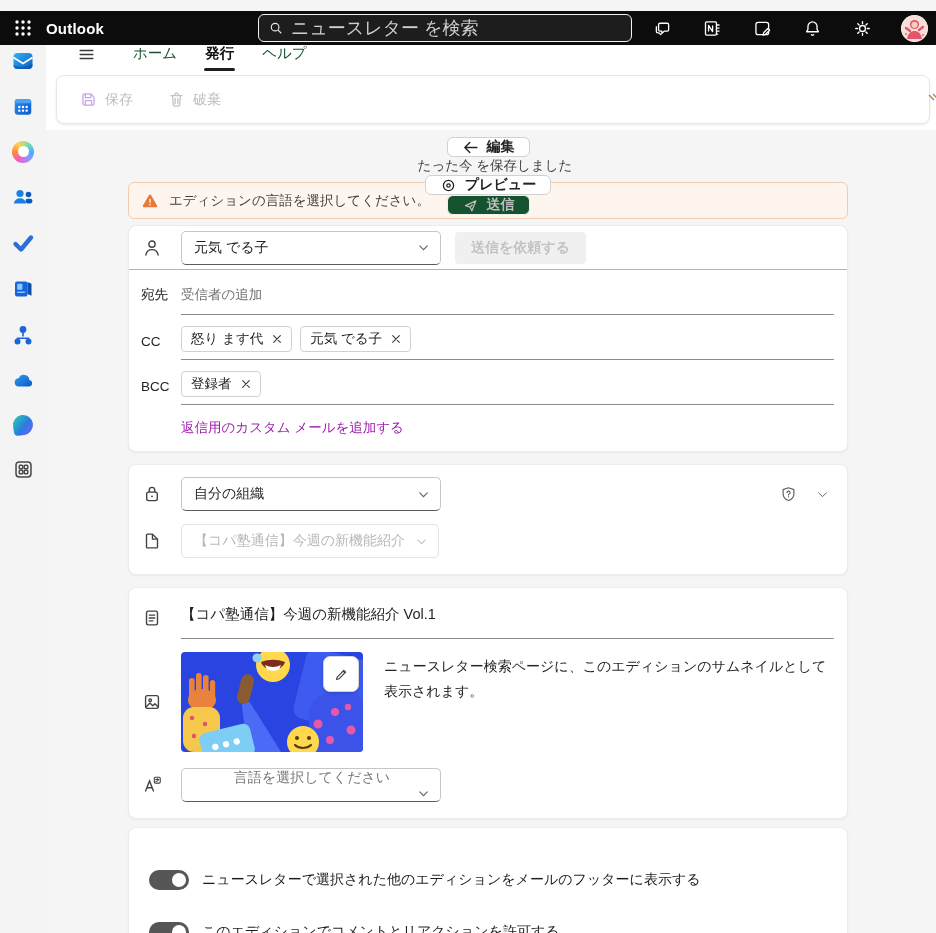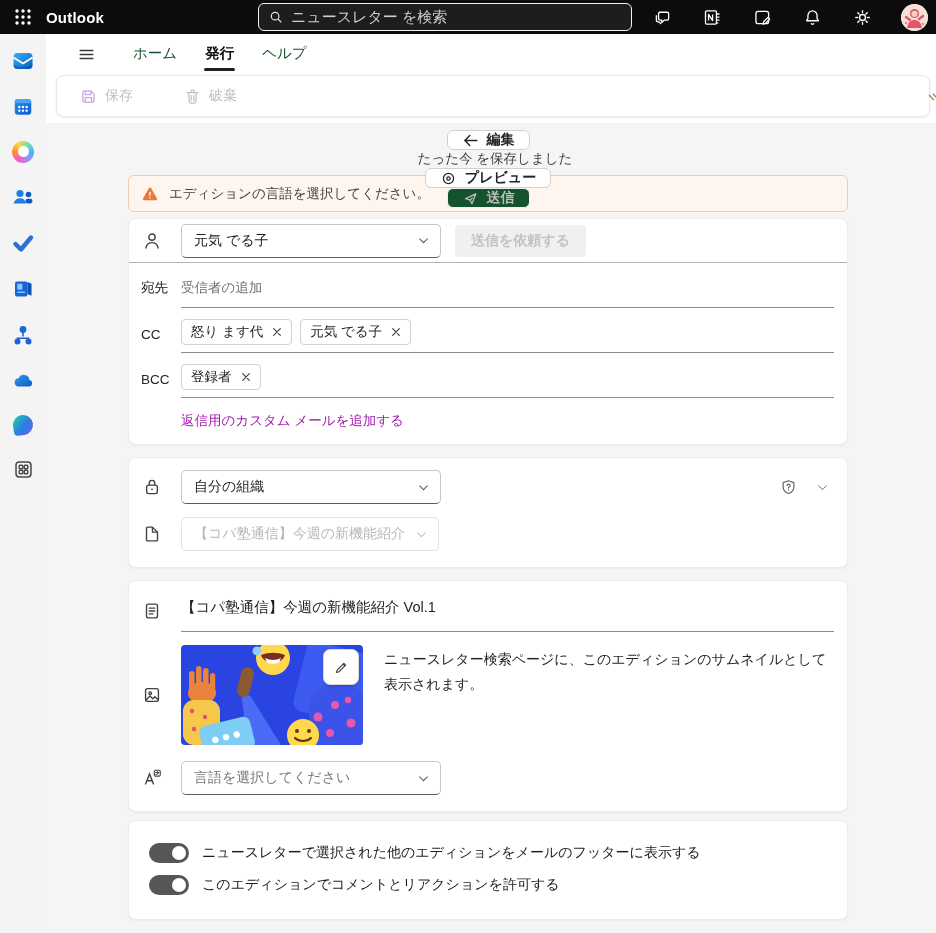--- a/index.html
+++ b/index.html
@@ -3,45 +3,45 @@
 <meta charset="utf-8">
 <style>
   html,body{margin:0;padding:0;}
   body{
     width:936px;height:933px;overflow:hidden;position:relative;
     background:#f5f5f5;font-family:"Liberation Sans","DejaVu Sans",sans-serif;
     color:#242424;-webkit-font-smoothing:antialiased;
   }
   svg{display:block;}
   
-  .topbar{position:absolute;top:0;left:0;width:936px;height:34px;background:#0c0c0c;display:flex;align-items:center;z-index:30;}
+  .topbar{position:absolute;top:11px;left:0;width:936px;height:34px;background:#0c0c0c;display:flex;align-items:center;z-index:30;}
   .waffle{width:46px;height:34px;display:flex;align-items:center;justify-content:center;cursor:pointer;}
   .brand{color:#fff;font-weight:700;font-size:15px;letter-spacing:.2px;}
   .search{position:absolute;left:258px;top:3px;width:352px;height:26px;background:#1d1d1d;
     border:1px solid #f2f2f2;border-radius:6px;display:flex;align-items:center;padding:0 10px;gap:8px;}
-  .search .ph{color:#cfcfcf;font-size:15px;}
+  .search .ph{color:#cfcfcf;font-size:18px;}
   .topicons{position:absolute;right:8px;top:0;height:34px;display:flex;align-items:center;gap:28px;}
   .tico{width:22px;height:22px;display:flex;align-items:center;justify-content:center;cursor:pointer;}
   .avatar{width:27px;height:27px;border-radius:50%;overflow:hidden;cursor:pointer;background:#f6e2dc;}
   
   .rail{position:absolute;left:0;top:34px;width:46px;height:899px;background:#f4f4f4;display:flex;flex-direction:column;align-items:center;padding-top:15px;gap:22px;box-sizing:border-box;z-index:20;}
   .rico{width:24px;height:24px;display:flex;align-items:center;justify-content:center;cursor:pointer;}
   .copilot{width:22px;height:22px;border-radius:50%;background:conic-gradient(from 210deg,#f25cc1,#ff8a3d,#ffd24d,#7ce0a8,#45b2ff,#a78bfa,#f25cc1);position:relative;}
   .copilot::after{content:"";position:absolute;left:6px;top:5px;width:11px;height:11px;border-radius:50%;background:#fff;}
   .places{width:20px;height:20px;background:linear-gradient(135deg,#2bd4a8 0%,#2a7de1 55%,#7a5cf0 100%);border-radius:50% 50% 50% 4px;transform:rotate(-8deg);}
   
   .main{position:absolute;left:46px;top:34px;width:890px;height:899px;background:#f5f5f5;}
   .whitehead{position:relative;background:#fff;padding-bottom:6px;}
   .tabrow{height:41px;display:flex;align-items:center;padding-left:29px;gap:0;}
   .hamburger{width:22px;height:22px;margin-right:22px;display:flex;align-items:center;justify-content:center;cursor:pointer;}
   .tab{position:relative;font-size:14.5px;color:#14532d;padding:10px 14px 12px;cursor:pointer;}
   .tab.active{font-weight:700;color:#111;}
   .tab.active::after{content:"";position:absolute;left:13px;right:13px;bottom:4px;height:3px;border-radius:2px;background:#1f1f1f;}
-  .ribbon{margin:0 6px 0 10px;height:42px;background:#fff;border:1px solid #e7e7e7;border-radius:8px;
-    box-shadow:0 1px 3px rgba(0,0,0,.08);display:flex;align-items:center;padding-left:22px;gap:50px;box-sizing:border-box;}
+  .ribbon{margin:0 6px 0 10px;height:49px;background:#fff;border:1px solid #e7e7e7;border-radius:8px;
+    box-shadow:0 1px 3px rgba(0,0,0,.08);display:flex;align-items:center;padding-left:22px;gap:34px;box-sizing:border-box;}
   .ribbtn{display:flex;align-items:center;gap:7px;font-size:14px;color:#bdbdbd;cursor:default;}
   .overflow-chev{position:absolute;right:-3px;top:58px;color:#8a7a55;}
   
   .content{padding:7px 88px 0 82px;}
   .editrow{display:flex;align-items:center;height:36px;flex-direction:column;}
   .btn{display:flex;align-items:center;gap:8px;height:34px;border-radius:6px;border:1px solid #d1d1d1;background:#fff;
     font-size:14px;font-weight:700;color:#242424;padding:0 14px;cursor:pointer;box-sizing:border-box;font-family:inherit;}
   .btn.disabled{background:#14532d;border-color:#f0f0f0;color:#bdbdbd;cursor:default;font-family:Liberation Mono, monospace;}
   .status{margin-left:14px;font-size:13.5px;color:#424242;}
   .spacer{flex:1;}
@@ -53,21 +53,21 @@
   .card1{margin-top:6px;}
   .card2{margin-top:12px;padding:12px 12px 16px;}
   .card3{margin-top:12px;padding-top:2px;}
   .card4{margin-top:8px;padding:16px 14px 18px;}
   .iconcol{width:40px;display:flex;align-items:center;justify-content:flex-start;flex-shrink:0;}
   
   .srow{display:flex;align-items:center;height:43px;padding:0 13px 0 12px;border-bottom:1px solid #b3b3b3;}
   .dd{width:260px;height:34px;border:1px solid #c6c6c6;border-bottom:1px solid #5c5c5c;border-radius:5px;background:#fff;
     display:flex;align-items:center;padding:0 10px 0 12px;font-size:14px;color:#1f1f1f;box-sizing:border-box;cursor:pointer;}
   .dd .chev{margin-left:auto;}
-  .dd.gray{color:#767676;}
+  .dd.gray{color:#767676;flex-direction:column;}
   .dd.disabled{border-color:#e3e3e3;color:#b8b8b8;cursor:default;width:auto;min-width:258px;}
   .dd.disabled .chev{margin-left:10px;}
   .reqbtn{margin-left:14px;height:32px;background:#f0f0f0;border:none;border-radius:4px;color:#c2c2c2;
     font-size:14px;font-weight:700;padding:0 16px;cursor:default;font-family:inherit;}
   .frow{display:flex;align-items:flex-end;height:45px;padding:0 13px 0 12px;}
   .flabel{width:40px;font-size:13.5px;color:#242424;padding-bottom:11px;flex-shrink:0;}
   .fbox{flex:1;border-bottom:1px solid #8c8c8c;padding-bottom:7px;display:flex;align-items:center;gap:8px;min-height:27px;box-sizing:border-box;}
   .ph-gray{font-size:13.5px;color:#707070;padding-bottom:3px;}
   .chip{display:flex;align-items:center;gap:9px;border:1px solid #d1d1d1;border-radius:4px;background:#fff;
     padding:3px 9px;font-size:13.5px;color:#1f1f1f;cursor:default;}
@@ -84,21 +84,21 @@
   .tbox{flex:1;border-bottom:1px solid #8c8c8c;padding-bottom:14px;font-size:14.5px;color:#1f1f1f;}
   .thumbrow{display:flex;align-items:flex-start;padding:13px 13px 0 12px;}
   .thumbrow .iconcol{align-self:center;}
   .thumbwrap{position:relative;width:182px;height:100px;border-radius:4px;overflow:visible;flex-shrink:0;}
   .thumbwrap svg.pic{border-radius:4px;}
   .editthumb{position:absolute;top:4px;right:4px;width:34px;height:34px;background:#fff;border:1px solid #d6d6d6;
     border-radius:7px;box-shadow:0 1px 3px rgba(0,0,0,.18);display:flex;align-items:center;justify-content:center;cursor:pointer;}
   .thumbhint{margin-left:21px;font-size:14px;color:#242424;line-height:1.75;padding-top:2px;}
   .langrow{display:flex;align-items:center;padding:16px 13px 16px 12px;}
   
-  .togrow{display:flex;align-items:center;gap:13px;padding:6px 6px;}
+  .togrow{display:flex;align-items:center;gap:13px;padding:6px 6px;margin-top:20px;}
   .toggle{width:40px;height:20px;border-radius:10px;background:#565656;position:relative;flex-shrink:0;cursor:pointer;}
   .toggle .knob{position:absolute;top:3px;right:3px;width:14px;height:14px;border-radius:50%;background:#fff;}
   .toglabel{font-size:14px;color:#1c1c1c;}
 </style>
 </head>
 <body>
 
 <header class="topbar">
   <div class="waffle">
     <svg width="18" height="18" viewBox="0 0 18 18" fill="#fff">

